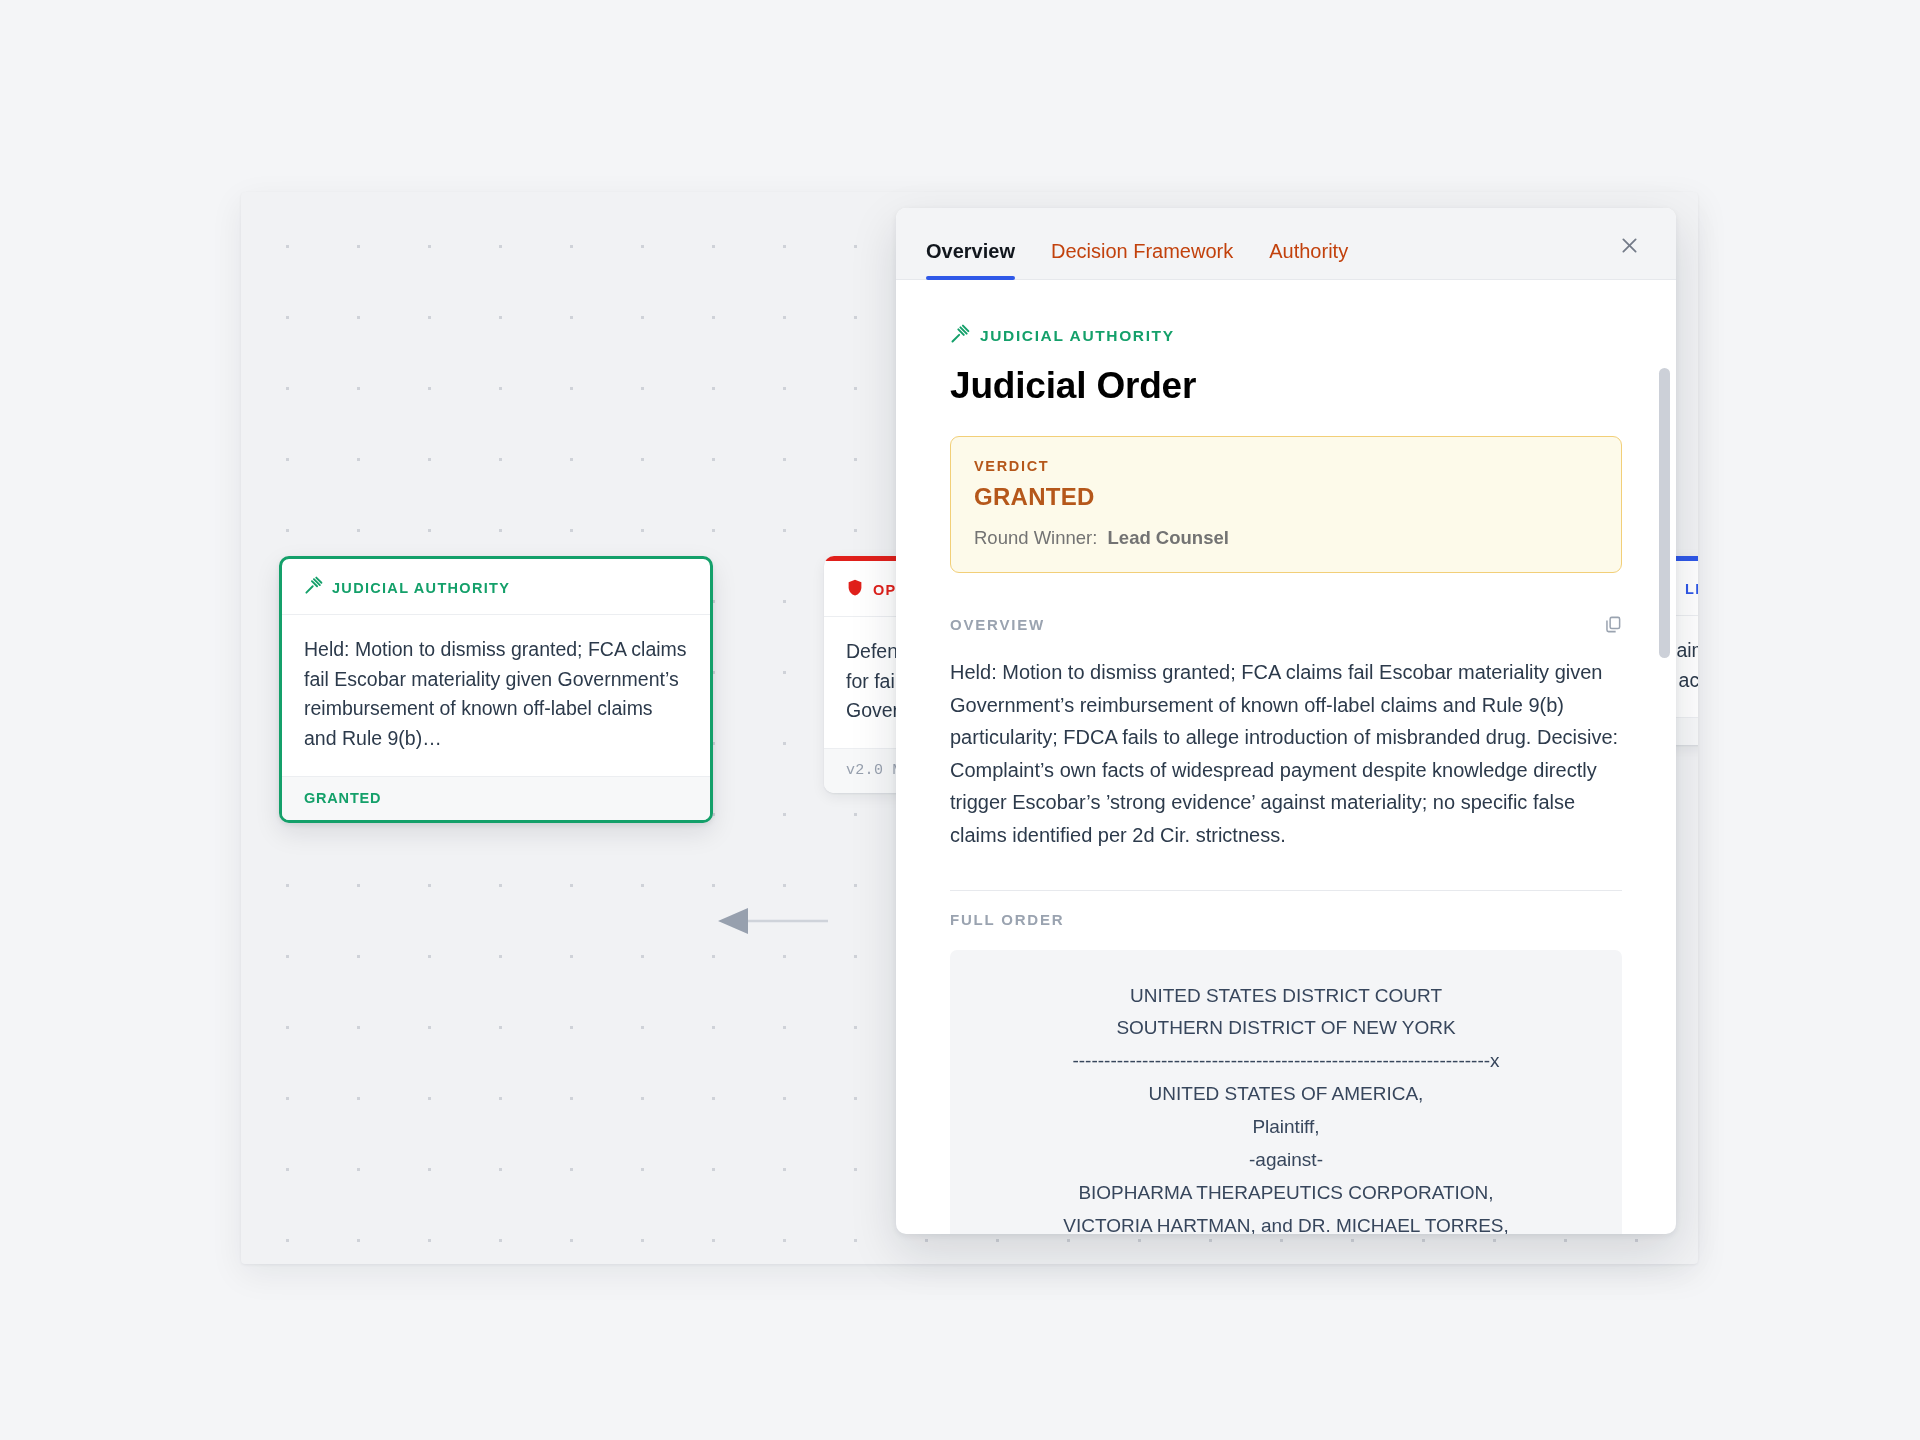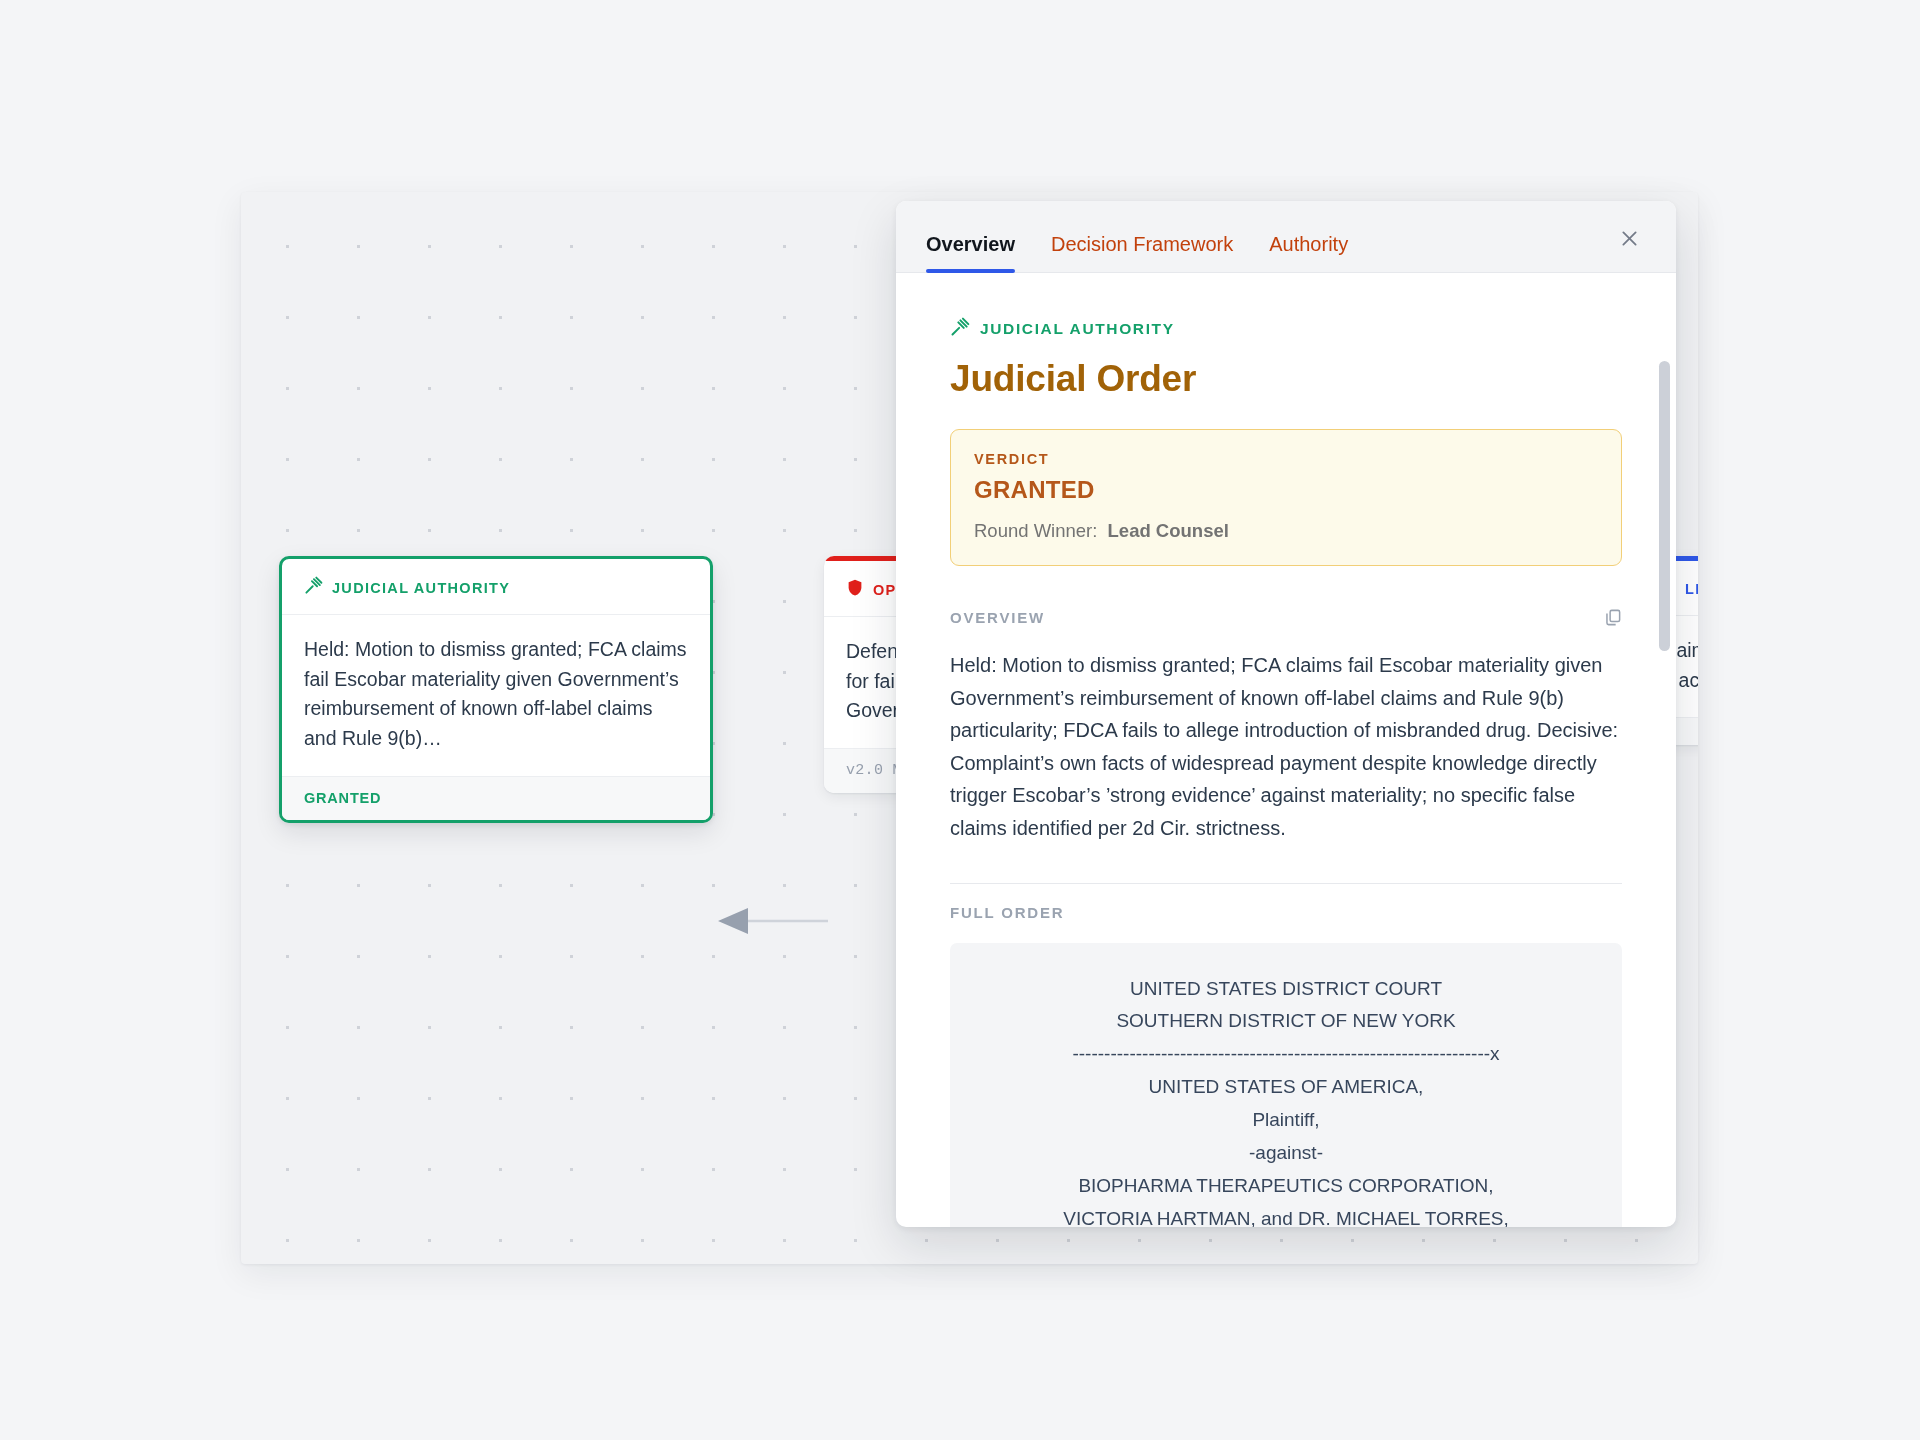--- a/index.html
+++ b/index.html
@@ -115,21 +115,21 @@
     left: 477px;
     top: 716px;
     width: 110px;
     height: 26px;
   }
 
   
   #panel {
     position: absolute;
     left: 896px;
-    top: 201px;
+    top: 208px;
     width: 780px;
     height: 1026px;
     background: #ffffff;
     border-radius: 10px;
     box-shadow: 0 2px 6px rgba(16,24,40,.07), 0 18px 48px rgba(16,24,40,.13);
     overflow: hidden;
     display: flex;
     flex-direction: column;
   }
 
@@ -183,21 +183,21 @@
   #detail-kicker {
     font-size: 15.5px;
     font-weight: 700;
     letter-spacing: .105em;
     text-transform: uppercase;
     color: #14a06a;
   }
   #detail-title {
     font-size: 37px;
     font-weight: 700;
-    color: #a16207;
+    color: #000000;
     letter-spacing: -.005em;
     margin-top: 17px;
   }
 
   #verdict-box {
     margin-top: 29px;
     background: #fdfaea;
     border: 1px solid #f2cf78;
     border-radius: 9px;
     padding: 21px 7px 23px 23px;

